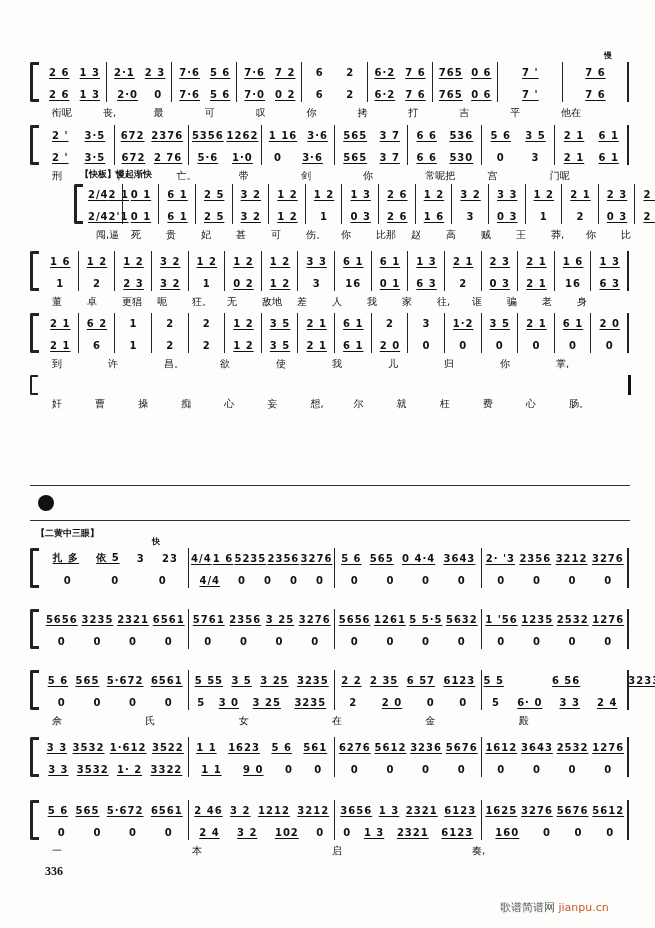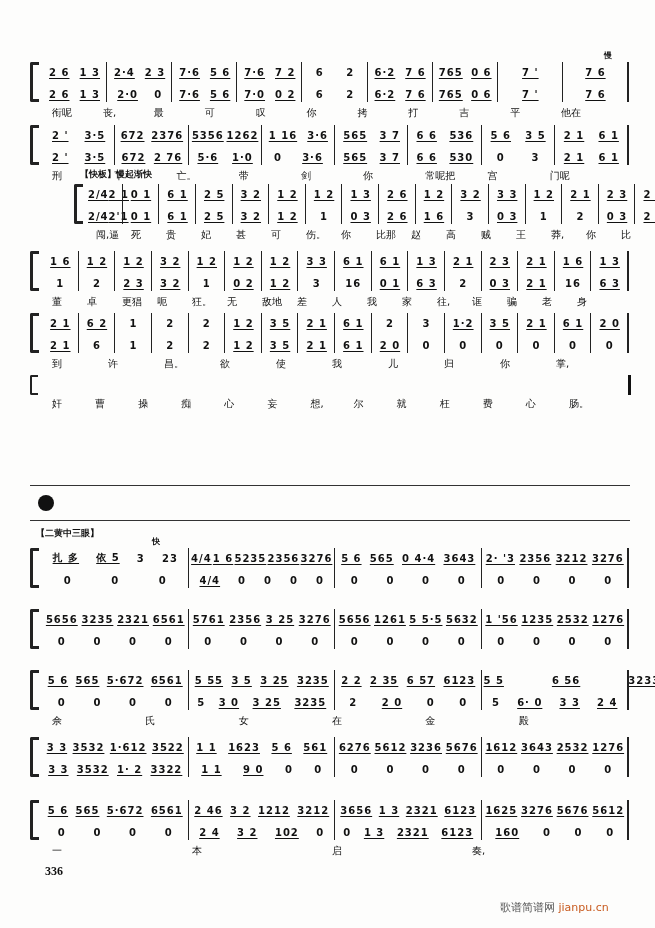--- a/index.html
+++ b/index.html
@@ -31,21 +31,21 @@
 <div id="piece1">
     <div class="sys" style="top: 62px; height: 40px;">
       <div class="brace"></div>
       <div class="tag" style="right: 18px; top: -12px; font-size: 8px;">慢</div>
       <div class="row" style="top: 2px;">
         <div class="bar" style="left: 2px; width: 61.1111px;">
           <span>2 6</span>
           <span>1 3</span>
         </div>
         <div class="bar" style="left: 67.1111px; width: 61.1111px;">
-          <span>2·4</span>
+          <span>2·1</span>
           <span>2 3</span>
         </div>
         <div class="bar" style="left: 132.222px; width: 61.1111px;">
           <span>7·6</span>
           <span>5 6</span>
         </div>
         <div class="bar" style="left: 197.333px; width: 61.1111px;">
           <span>7·6</span>
           <span>7 2</span>
         </div>

